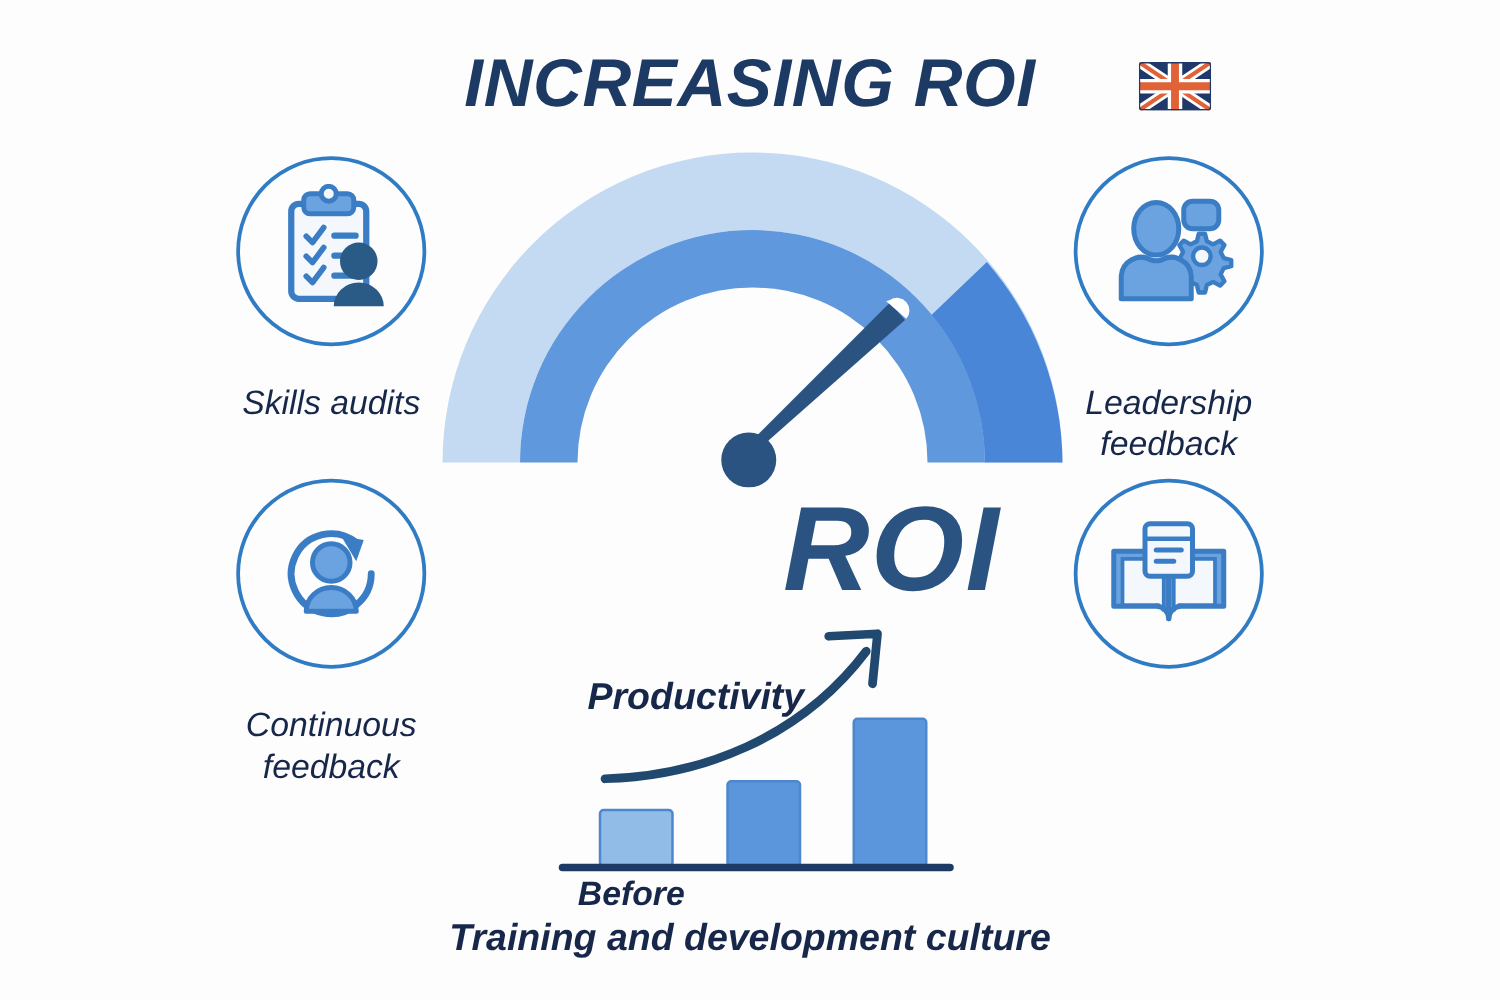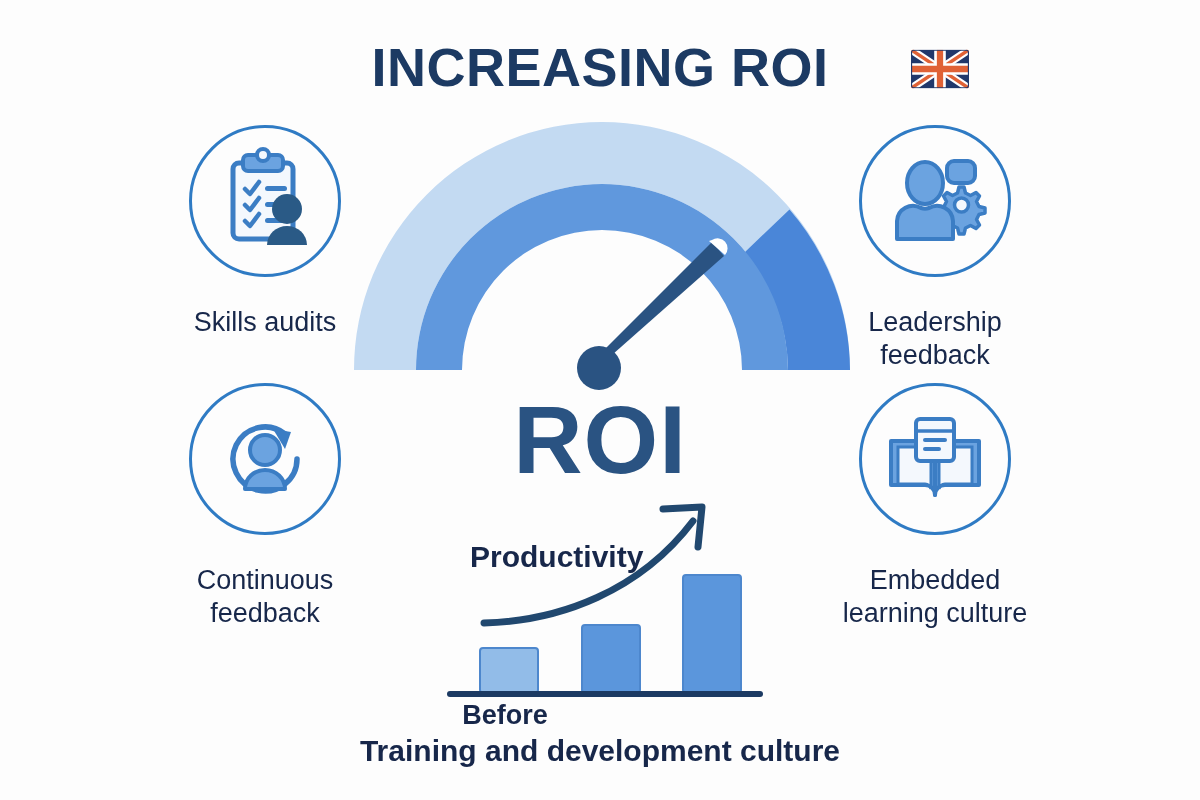--- a/index.html
+++ b/index.html
@@ -11,20 +11,21 @@
     height: 800px;
     background: #fdfdfd;
     font-family: "Liberation Sans", sans-serif;
     overflow: hidden;
   }
   .canvas {
     position: relative;
     width: 1200px;
     height: 800px;
     background: #fdfdfd;
+    font-style: italic;
   }
 
   
   .title {
     position: absolute;
     left: 0;
     top: 36px;
     width: 1200px;
     text-align: center;
     font-size: 54px;
@@ -49,21 +50,21 @@
     width: 500px;
     height: 270px;
   }
 
   
   .roi-label {
     position: absolute;
     left: 400px;
     top: 392px;
     width: 400px;
-    text-align: center;
+    text-align: right;
     font-size: 96px;
     font-weight: bold;
     color: #2a5382;
     letter-spacing: 1px;
     line-height: 1;
   }
 
   
   .feature {
     position: absolute;
@@ -271,24 +272,20 @@
           <path d="M17,42 h27 a6,6 0 0 1 6,6 v36 a6,6 0 0 0 -6,-5 h-27 Z" fill="#f4f8fd" stroke="#3b7dc4" stroke-width="3"></path>
           <path d="M91,42 h-27 a6,6 0 0 0 -6,6 v36 a6,6 0 0 1 6,-5 h27 Z" fill="#f4f8fd" stroke="#3b7dc4" stroke-width="3"></path>
 
           <rect x="35" y="14" width="38" height="42" rx="4" fill="#f4f8fd" stroke="#3b7dc4" stroke-width="4"></rect>
           <line x1="35" y1="26" x2="73" y2="26" stroke="#3b7dc4" stroke-width="3.5"></line>
           <rect x="42" y="33" width="24" height="4" rx="2" fill="#3b7dc4"></rect>
           <rect x="42" y="42" width="18" height="4" rx="2" fill="#3b7dc4"></rect>
         </svg>
       </div>
     </div>
-    <div class="flabel">
-      <div>Embedded</div>
-      <div>learning culture</div>
-    </div>
   </div>
 
   <svg class="chart" viewBox="0 0 330 215">
 
     <g>
       <path d="M 44,128 C 120,126 200,96 253,26" fill="none" stroke="#21486f" stroke-width="7" stroke-linecap="round"></path>
       <path d="M 223,14 L 262,12 L 258,52" fill="none" stroke="#21486f" stroke-width="7" stroke-linecap="round" stroke-linejoin="round"></path>
     </g>
 
     <text x="30" y="72" font-family="Liberation Sans, sans-serif" font-size="30" font-weight="bold" fill="#17274a">Productivity</text>

